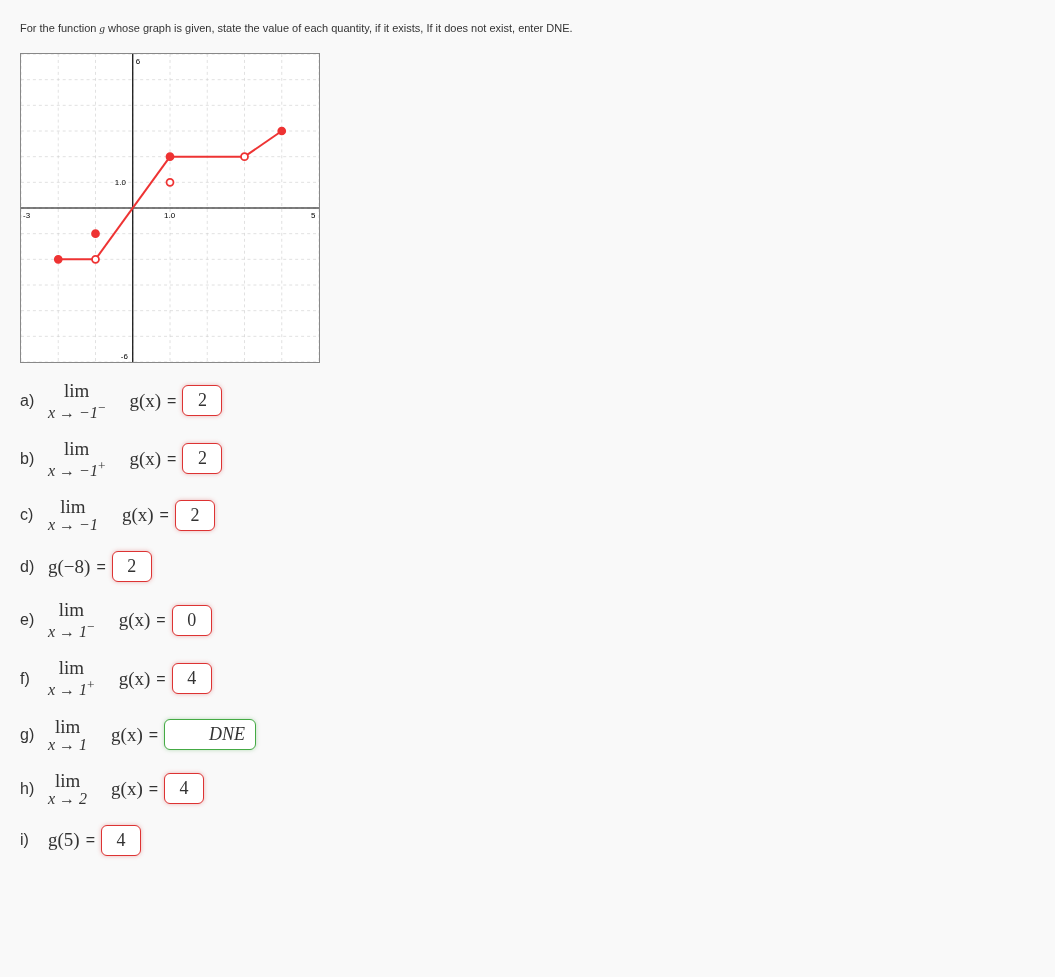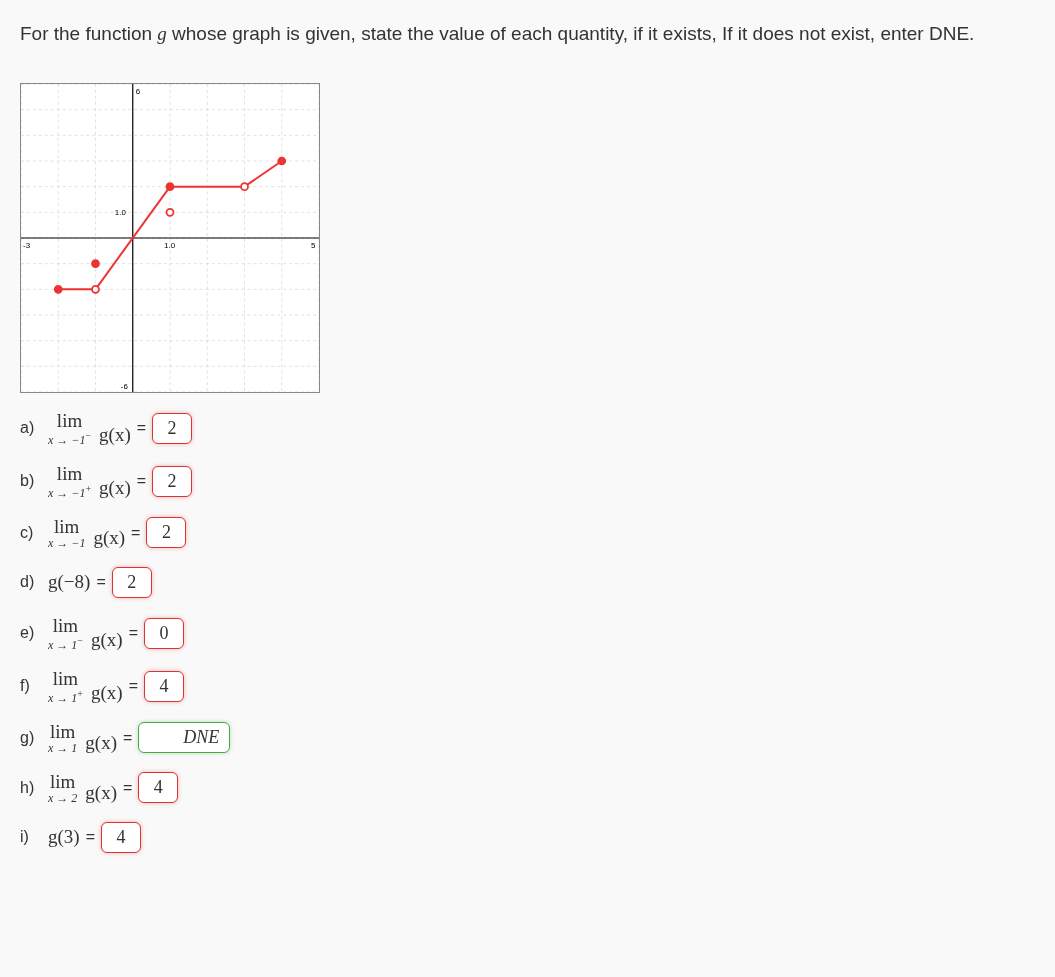--- a/index.html
+++ b/index.html
@@ -5,22 +5,22 @@
   body {
     margin: 0;
     padding: 20px;
     font-family: "Segoe UI", Arial, sans-serif;
     background: #f9f9f9;
     color: #333;
     font-size: 16px;
     width: 1015px;
   }
   .prompt {
-    font-size: 19px;
-    margin-bottom: 34px;
+    font-size: 11px;
+    margin-bottom: 16px;
     line-height: 1.5;
   }
   .prompt em { font-style: italic; font-family: "Times New Roman", serif; }
 
   
   .graph-wrap {
     width: 300px;
     height: 310px;
     border: 1px solid #888;
     background: #fff;
@@ -41,32 +41,32 @@
   }
   .label {
     min-width: 22px;
     font-family: "Segoe UI", Arial, sans-serif;
     font-size: 16px;
     color: #333;
     margin-right: 6px;
   }
   .math {
     display: inline-flex;
-    align-items: flex-end;
-    gap: 6px;
+    align-items: center;
+    gap: 22px;
   }
   .lim {
     display: inline-flex;
     flex-direction: column;
     align-items: center;
     line-height: 1;
     margin-right: 2px;
   }
   .lim .top { font-size: 19px; }
-  .lim .bot { font-size: 12px; margin-top:1px; }
+  .lim .bot { font-size: 16px; margin-top:1px; }
   .gx { }
   .eq { margin: 0 6px; font-family: "Segoe UI", Arial, sans-serif; font-size:16px; }
 
   .answer-box {
     border: 1.5px solid #ccc;
     border-radius: 6px;
     padding: 4px 10px;
     font-family: "Times New Roman", serif;
     font-size: 18px;
     min-width: 18px;
@@ -227,18 +227,18 @@
           <span class="bot"><i>x → 2</i></span>
         </span>
         <span class="gx">g(x)</span>
       </span>
       <span class="eq">=</span>
       <span class="answer-box incorrect">4</span>
     </div>
     <div class="qrow">
       <span class="label">i)</span>
       <span class="math">
-        <span class="gx">g(3)</span>
+        <span class="gx">g(5)</span>
       </span>
       <span class="eq">=</span>
       <span class="answer-box incorrect">4</span>
     </div>
   </div>
 
 </body></html>

